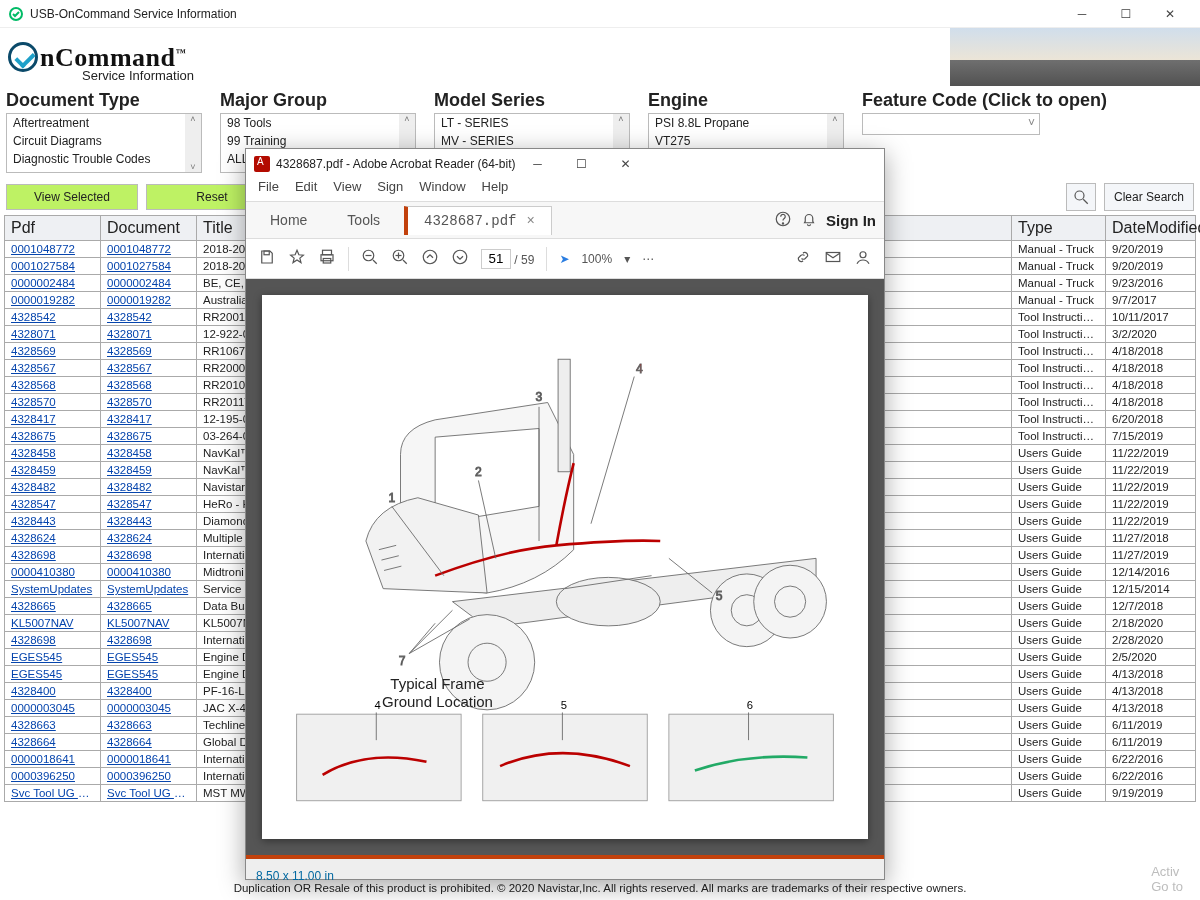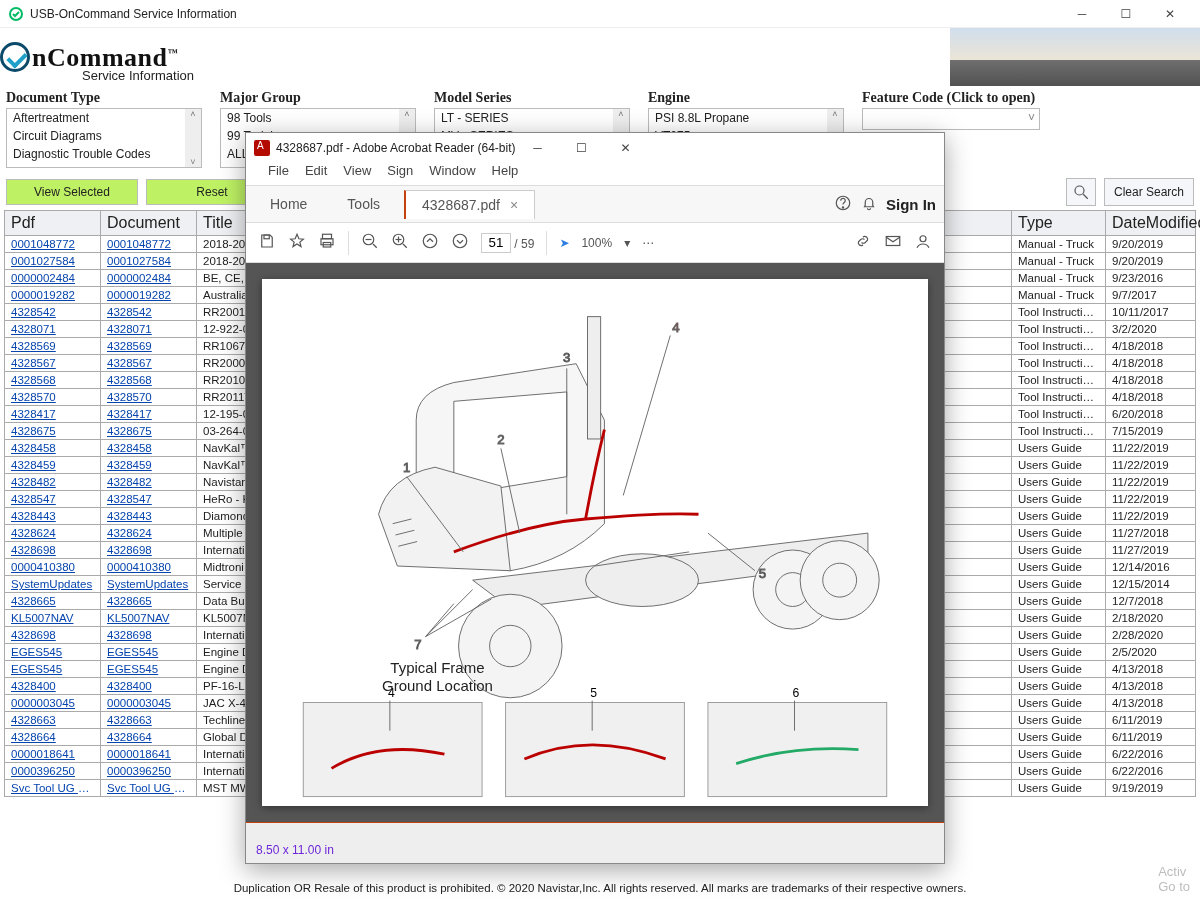--- a/index.html
+++ b/index.html
@@ -5,31 +5,31 @@
 * { box-sizing: border-box; margin: 0; padding: 0; }
 body { font-family: "Segoe UI", Arial, sans-serif; font-size: 12px; background: #fff; width: 1200px; height: 900px; position: relative; overflow: hidden; color: #222; }
 
 
 .titlebar { height: 28px; display: flex; align-items: center; padding: 0 8px; background: #fff; border-bottom: 1px solid #eee; }
 .titlebar .ico { width: 16px; height: 16px; margin-right: 6px; display:inline-block; }
 .titlebar .spacer { flex: 1; }
 .winbtn { width: 44px; height: 28px; display:flex; align-items:center; justify-content:center; color:#444; }
 
 
-.logorow { height: 58px; display:flex; align-items:center; padding-left: 0; position:relative; }
+.logorow { height: 58px; display:flex; align-items:center; padding-left: 8px; position:relative; }
 .logorow .brand { font-family: Georgia, 'Times New Roman', serif; font-weight: 700; font-size: 26px; letter-spacing: .5px; color:#111; }
 .logorow .brand .check { display:inline-block; width:30px; height:30px; border:3px solid #0b4a6a; border-radius:50%; position:relative; vertical-align:-6px; margin-right:2px; }
 .logorow .brand .check::after { content:""; position:absolute; left:5px; top:7px; width:14px; height:8px; border-left:4px solid #1ea0c9; border-bottom:4px solid #1ea0c9; transform:rotate(-45deg); }
 .logorow .sub { position:absolute; left:82px; top:40px; font-size:13px; color:#222; }
 .logorow .truckimg { margin-left:auto; width:250px; height:58px; background:linear-gradient(#c8d8e8,#e8e0d0 55%,#555 56%,#333); opacity:.85; }
 
 
 .filters { display:flex; gap:18px; padding:4px 6px 6px 6px; }
 .fcol { flex:0 0 auto; }
-.fcol h4 { font-size:14px; font-weight:700; margin-bottom:2px;font-family:Liberation Serif, serif; }
+.fcol h4 { font-size:18px; font-weight:700; margin-bottom:2px; }
 .listbox { width:196px; height:60px; border:1px solid #bbb; background:#fff; overflow:hidden; position:relative; font-size:12px; }
 .listbox .opt { padding:2px 6px; cursor:default; }
 .listbox .scrollhint { position:absolute; right:0; top:0; width:16px; height:100%; background:#eee; display:flex; flex-direction:column; justify-content:space-between; align-items:center; }
 .listbox .scrollhint span { font-size:9px; color:#777; }
 .fc-input { width:178px; height:22px; border:1px solid #bbb; background:#fff; }
 
 .btnrow { display:flex; gap:8px; padding:4px 6px; align-items:center; }
 .bigbtn { width:132px; height:26px; border:1px solid #bbb; background:#bef264; text-align:center; line-height:24px; font-size:12px; }
 .searchicon { margin-left:auto; width:30px; height:28px; border:1px solid #bbb; background:#f4f6f9; display:flex; align-items:center; justify-content:center; }
 .clearbtn { width:90px; height:28px; border:1px solid #bbb; background:#f4f6f9; text-align:center; line-height:26px; }
@@ -42,41 +42,41 @@
 td.link { color:#0645ad; text-decoration:underline; cursor:pointer; }
 .col-pdf { width:96px; }
 .col-doc { width:96px; }
 .col-title { width:auto; }
 .col-type { width:94px; }
 .col-date { width:90px; }
 
 
 .footer { position:absolute; bottom:6px; left:0; right:0; text-align:center; font-size:11.5px; color:#222; }
 .footer .rel { margin-top:4px; }
-.activate { position:absolute; right:10px; bottom:6px; color:#bdbdbd; font-size:13px; text-align:left; }
-
-
-.reader { position:absolute; left:245px; top:132px; width:700px; height:732px; background:#fff; border:1px solid #888; box-shadow:0 6px 24px rgba(0,0,0,.35); display:flex; flex-direction:column; z-index:10; }
+.activate { position:absolute; right:17px; bottom:6px; color:#bdbdbd; font-size:13px; text-align:left; }
+
+
+.reader { position:absolute; left:245px; top:148px; width:640px; height:732px; background:#fff; border:1px solid #888; box-shadow:0 6px 24px rgba(0,0,0,.35); display:flex; flex-direction:column; z-index:10; }
 .reader .rtitle { height:30px; display:flex; align-items:center; padding:0 8px; background:#fff; }
 .reader .rico { width:16px;height:16px;background:#b30b00;border-radius:2px;margin-right:6px; position:relative; }
 .reader .rico::after { content:"A"; color:#fff; font-size:10px; position:absolute; left:3px; top:0; }
-.reader .rmenu { height:22px; display:flex; gap:16px; padding:0 12px; font-size:13px; color:#444;margin-left:10px; }
+.reader .rmenu { height:22px; display:flex; gap:16px; padding:0 12px; font-size:13px; color:#444; }
 .reader .rtabs { height:38px; display:flex; align-items:center; padding:4px 8px; gap:8px; border-top:1px solid #ddd; border-bottom:1px solid #ddd; background:#f7f7f7; }
 .reader .tab { padding:6px 16px; font-size:14px; color:#555; }
-.reader .tab.active { background:#fff; border-top:1px solid #ccc; border-left:2px solid #c2410c; border-right:1px solid #ccc; }
+.reader .tab.active { background:#fff; border-top:1px solid #ccc; border-left:4px solid #c2410c; border-right:1px solid #ccc;font-family:Liberation Mono, monospace; }
 .reader .tab .x { margin-left:10px; color:#888; }
 .reader .topright { margin-left:auto; display:flex; align-items:center; gap:8px; }
 .reader .signin { font-weight:600; font-size:15px; color:#222; }
 .reader .toolbar { height:40px; display:flex; align-items:center; gap:12px; padding:0 12px; border-bottom:1px solid #ddd; color:#555; }
 .reader .toolbar .pg input { width:30px; text-align:center; border:1px solid #ccc; height:20px; }
 .reader .toolbar .sep { width:1px; height:24px; background:#ddd; }
 .reader .toolbar .sp { flex:1; }
 .reader .page { flex:1; background:#555; padding:16px; overflow:hidden; position:relative; }
 .reader .paper { width:100%; height:100%; background:#fff; position:relative; box-shadow:0 2px 8px rgba(0,0,0,.4); }
-.reader .status { height:24px; background:#eee; padding:20px 10px; font-size:12px; color:#6d28d9; border-top:1px solid #c2410c; }
+.reader .status { height:24px; background:#eee; padding:10px 10px; font-size:12px; color:#0369a1; border-top:4px solid #c2410c; }
 
 
 .caption { position:absolute; left:120px; top:380px; font-family:Arial; font-size:15px; text-align:center; line-height:1.2; }
 svg.ticon { width:18px; height:18px; stroke:#555; fill:none; stroke-width:1.6; }
 </style>
 </head>
 <body>
 
 <div class="titlebar">
   <span class="ico">

